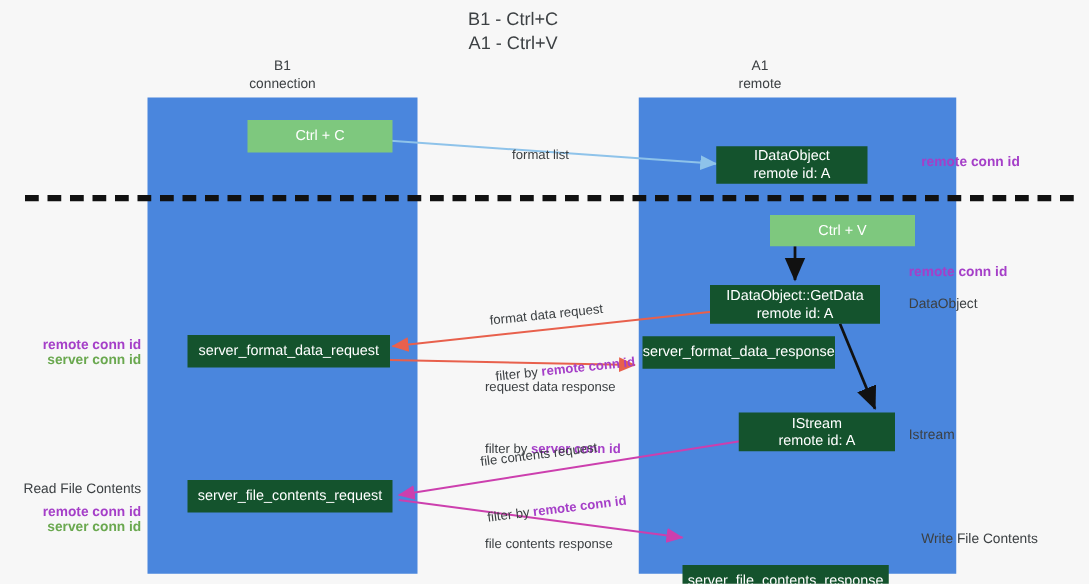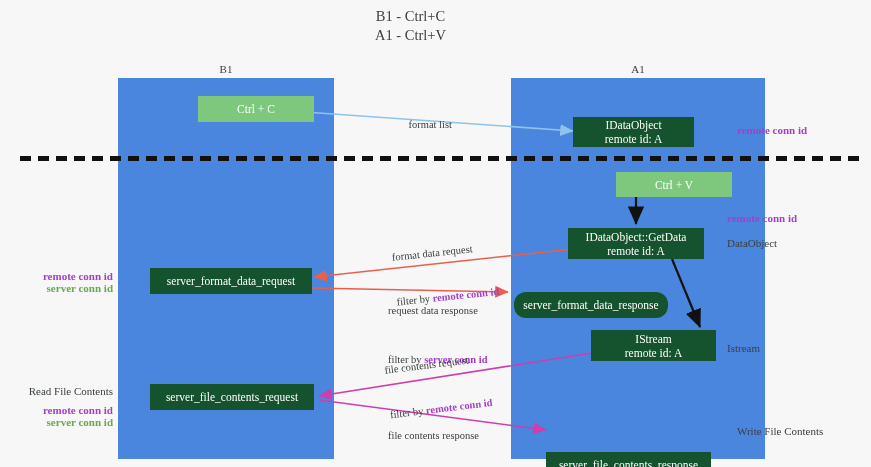--- a/index.html
+++ b/index.html
@@ -9,44 +9,42 @@
   body {
     width: 871px; height: 467px;
     font-family: "Liberation Sans", sans-serif;
     overflow: hidden;
     position: relative;
   }
   #stage {
     position: relative;
     width: 821px; height: 467px;
     background: #f7f7f7;
-    font-family: Liberation Serif, serif;
   }
   
   .title {
     position: absolute;
     left: 0; right: 0; top: 7px;
     text-align: center;
     font-size: 14.5px;
     color: #3c4043;
     line-height: 19px;
     white-space: pre;
   }
   
   .col-head {
     position: absolute;
     text-align: center;
     font-size: 11px;
     color: #3c4043;
     line-height: 13.5px;
     white-space: pre;
-    margin-top: 16px;
   }
   #head-b1 { left: 118px; top: 47px; width: 216px; }
-  #head-a1 { left: 511px; top: 47px; width: 254px; }
+  #head-a1 { left: 481px; top: 47px; width: 254px; }
 
   
   .lane {
     position: absolute;
     background: #4a86dd;
     top: 78px;
     height: 381px;
   }
   #lane-b1 { left: 118px; width: 216px; }
   #lane-a1 { left: 511px; width: 254px; }
@@ -158,21 +156,21 @@
 
   <div class="box orange" style="left:568px; top:228px; width:136px; height:31px;">
     <span>IDataObject::GetData</span>
     <span class="l2">remote id: A</span>
   </div>
 
   <div class="box orange" style="left:150px; top:268px; width:162px; height:26px;">
     <span>server_format_data_request</span>
   </div>
 
-  <div class="box orange" style="left:514px; top:292px; width:154px; height:26px;border-radius:12px;">
+  <div class="box orange" style="left:514px; top:269px; width:154px; height:26px;">
     <span>server_format_data_response</span>
   </div>
 
   <div class="box orange" style="left:591px; top:330px; width:125px; height:31px;">
     <span>IStream</span>
     <span class="l2">remote id: A</span>
   </div>
 
   <div class="box orange" style="left:150px; top:384px; width:164px; height:26px;">
     <span>server_file_contents_request</span>

